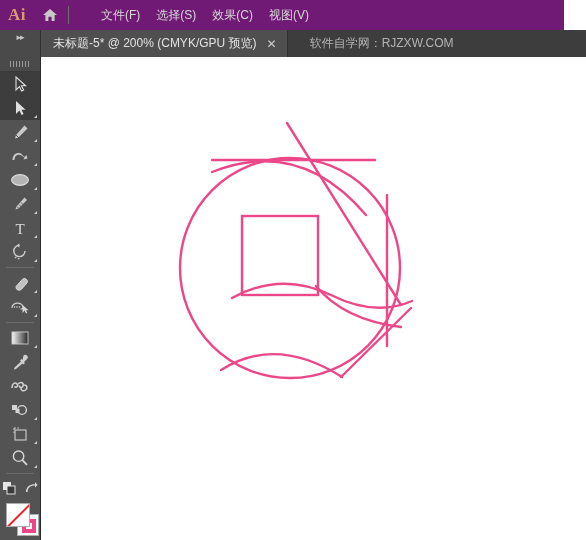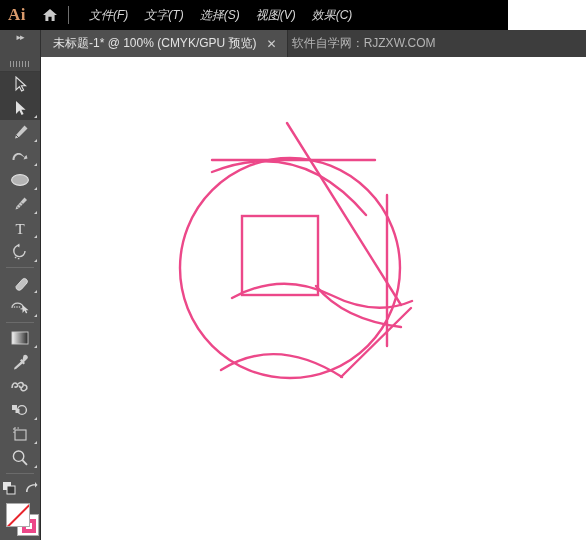--- a/index.html
+++ b/index.html
@@ -5,39 +5,39 @@
   html,body{margin:0;padding:0;}
   body{
     width:586px;height:540px;
     background:#ffffff;
     font-family:"Liberation Sans","DejaVu Sans",sans-serif;
     overflow:hidden;
     position:relative;
   }
   
   .menubar{
-    position:absolute;left:0;top:0;width:508px;height:30px;
-    background:#000000;
+    position:absolute;left:0;top:0;width:564px;height:30px;
+    background:#701a75;
     display:flex;align-items:center;
   }
   .ai-logo{
     width:34px;height:30px;
     display:flex;align-items:center;justify-content:center;
     color:#d99a6c;font-size:17px;font-weight:bold;
     letter-spacing:0.5px;
     font-family:"Liberation Serif","DejaVu Serif",serif;
   }
   .home-btn{
     width:32px;height:30px;
     display:flex;align-items:center;justify-content:center;
   }
   .menu-sep{
     width:1px;height:18px;background:#6e6e6e;margin:0 4px 0 2px;
   }
-  .menu-items{display:flex;align-items:center;margin-left:8px;font-style:italic;}
+  .menu-items{display:flex;align-items:center;margin-left:20px;}
   .menu-item{
     color:#d6d6d6;font-size:12px;padding:4px 8px;
     white-space:nowrap;cursor:default;
   }
 
   
   .tabbar{
     position:absolute;left:0;top:30px;width:586px;height:27px;
     background:#3d3d3d;
     display:flex;align-items:stretch;
@@ -52,21 +52,21 @@
   .doc-tab{
     background:#4f4f4f;
     display:flex;align-items:center;
     padding:0 10px 0 12px;
     border-right:1px solid #2f2f2f;
     gap:10px;
   }
   .doc-tab-title{color:#e2e2e2;font-size:12px;white-space:nowrap;}
   .tab-close{color:#cfcfcf;font-size:12px;line-height:12px;cursor:pointer;}
   .watermark{
-    display:flex;align-items:center;padding-left:4px;
+    display:flex;align-items:center;padding-left:22px;
     color:#b4b4b4;font-size:12px;white-space:nowrap;
   }
 
   
   .toolbar{
     position:absolute;left:0;top:57px;width:40px;height:483px;
     background:#535353;
     border-right:1px solid #2b2b2b;
   }
   .tb-grip{
@@ -134,33 +134,32 @@
 <div class="menubar">
   <div class="ai-logo">Ai</div>
   <div class="home-btn">
     <svg width="16" height="14" viewBox="0 0 16 14">
       <path d="M8 1 L15 7 L12.6 7 L12.6 13 L9.6 13 L9.6 8.8 L6.4 8.8 L6.4 13 L3.4 13 L3.4 7 L1 7 Z" fill="#c9c9c9"></path>
     </svg>
   </div>
   <div class="menu-sep"></div>
   <div class="menu-items">
     <div class="menu-item">文件(F)</div>
-    <div class="menu-item">文字(T)</div>
     <div class="menu-item">选择(S)</div>
+    <div class="menu-item">效果(C)</div>
     <div class="menu-item">视图(V)</div>
-    <div class="menu-item">效果(C)</div>
   </div>
 </div>
 
 <div class="tabbar">
   <div class="tab-gutter">
     <span class="chevrons">▸▸</span>
   </div>
   <div class="doc-tab">
-    <span class="doc-tab-title">未标题-1* @ 100% (CMYK/GPU 预览)</span>
+    <span class="doc-tab-title">未标题-5* @ 200% (CMYK/GPU 预览)</span>
     <span class="tab-close">✕</span>
   </div>
   <div class="watermark">软件自学网：RJZXW.COM</div>
 </div>
 
 <div class="toolbar">
   <div class="tb-grip">
     <div class="grip-dots"></div>
   </div>
 

